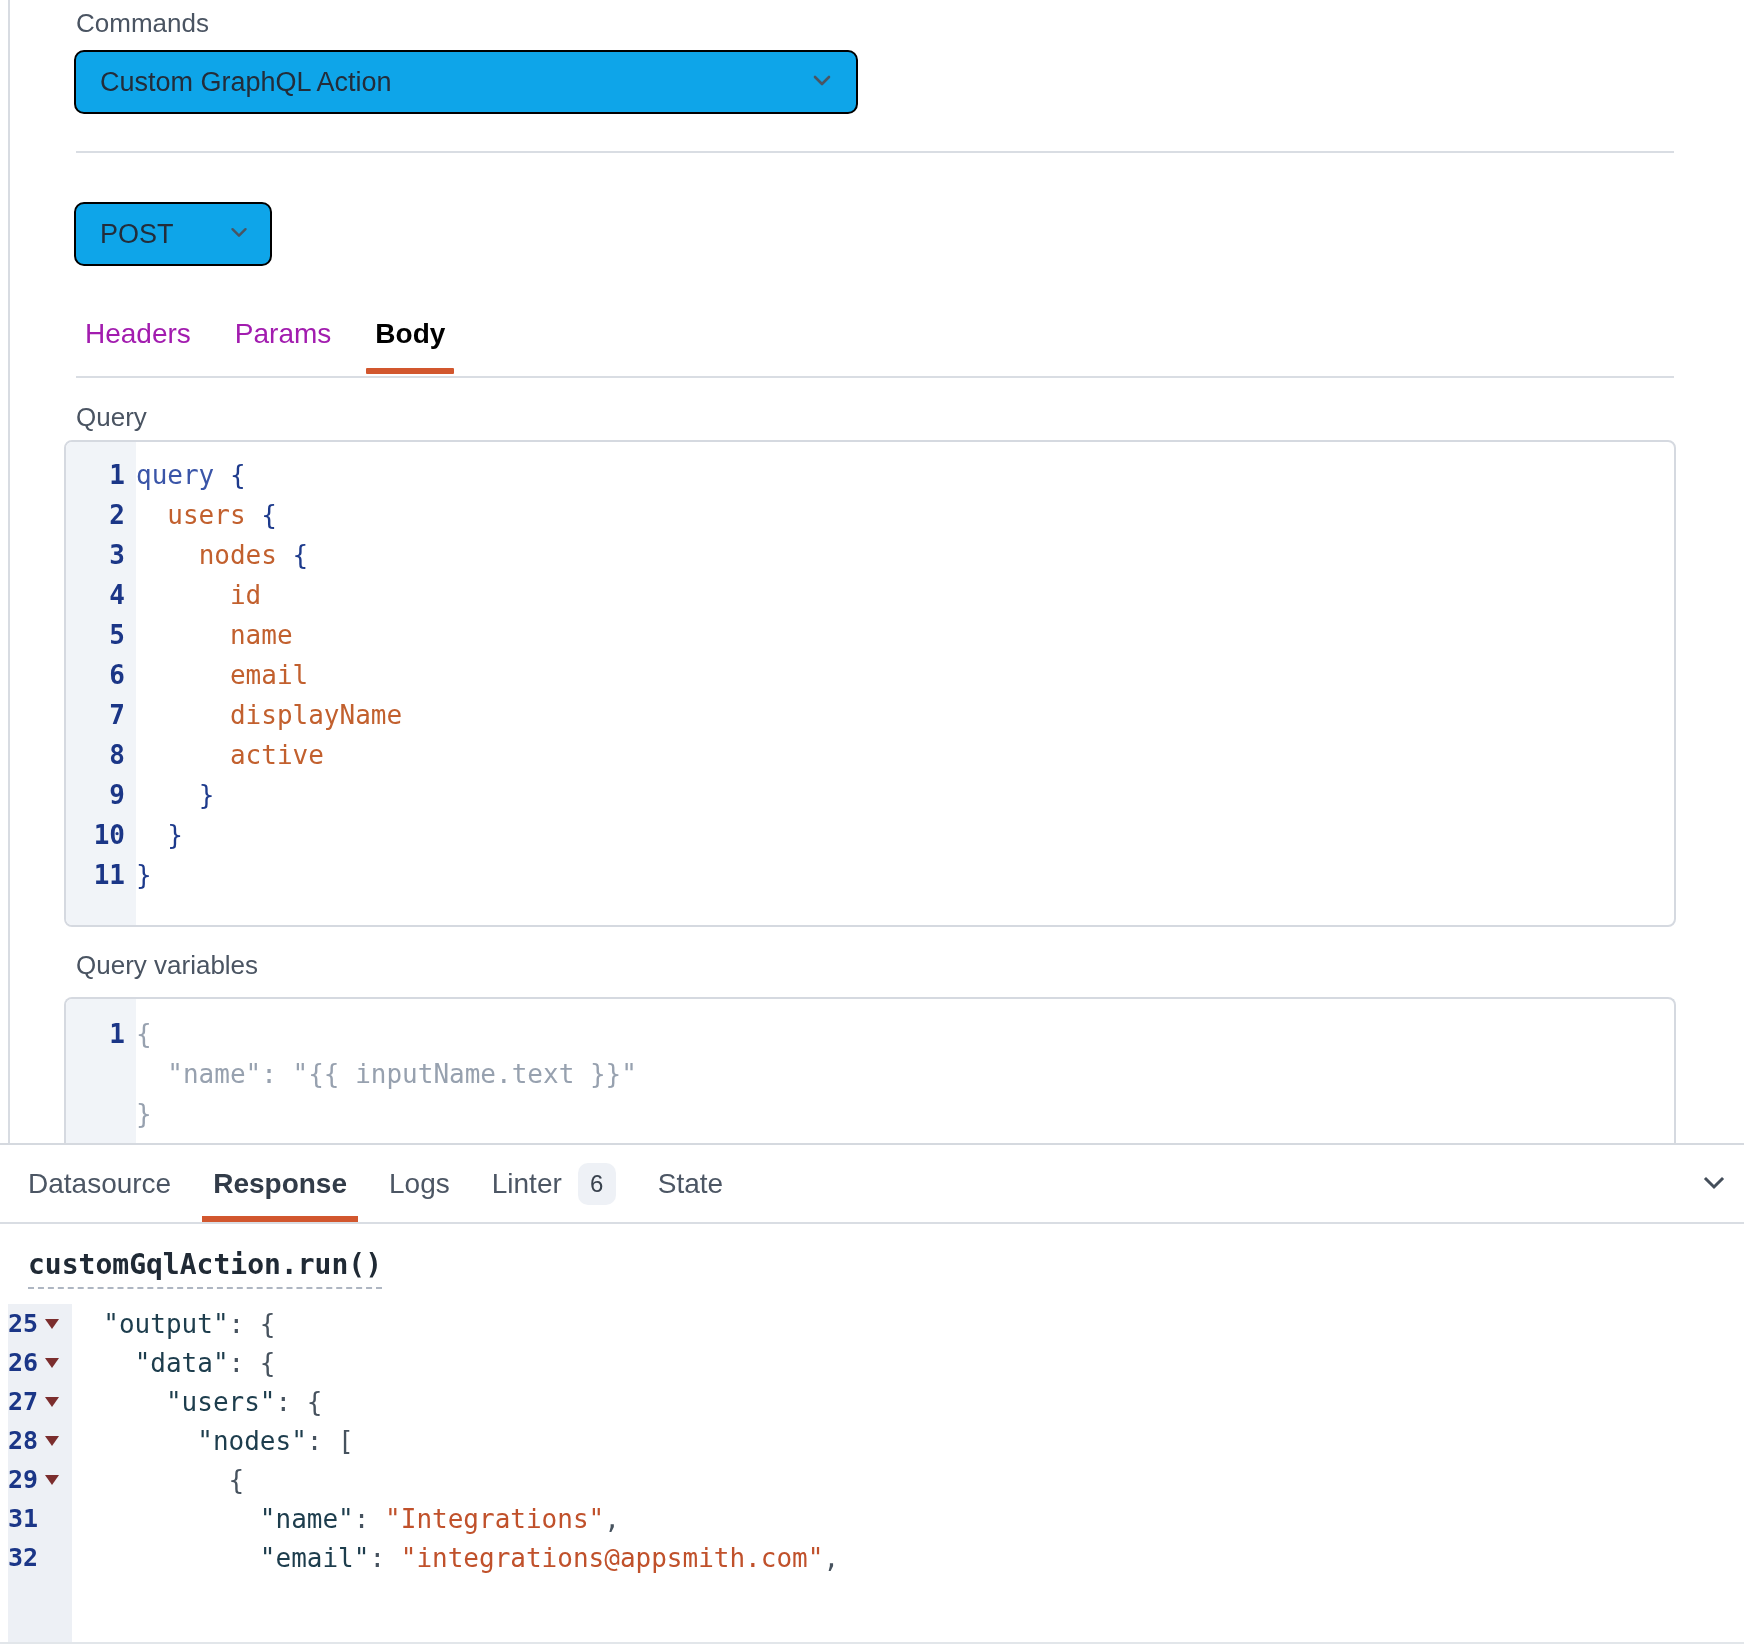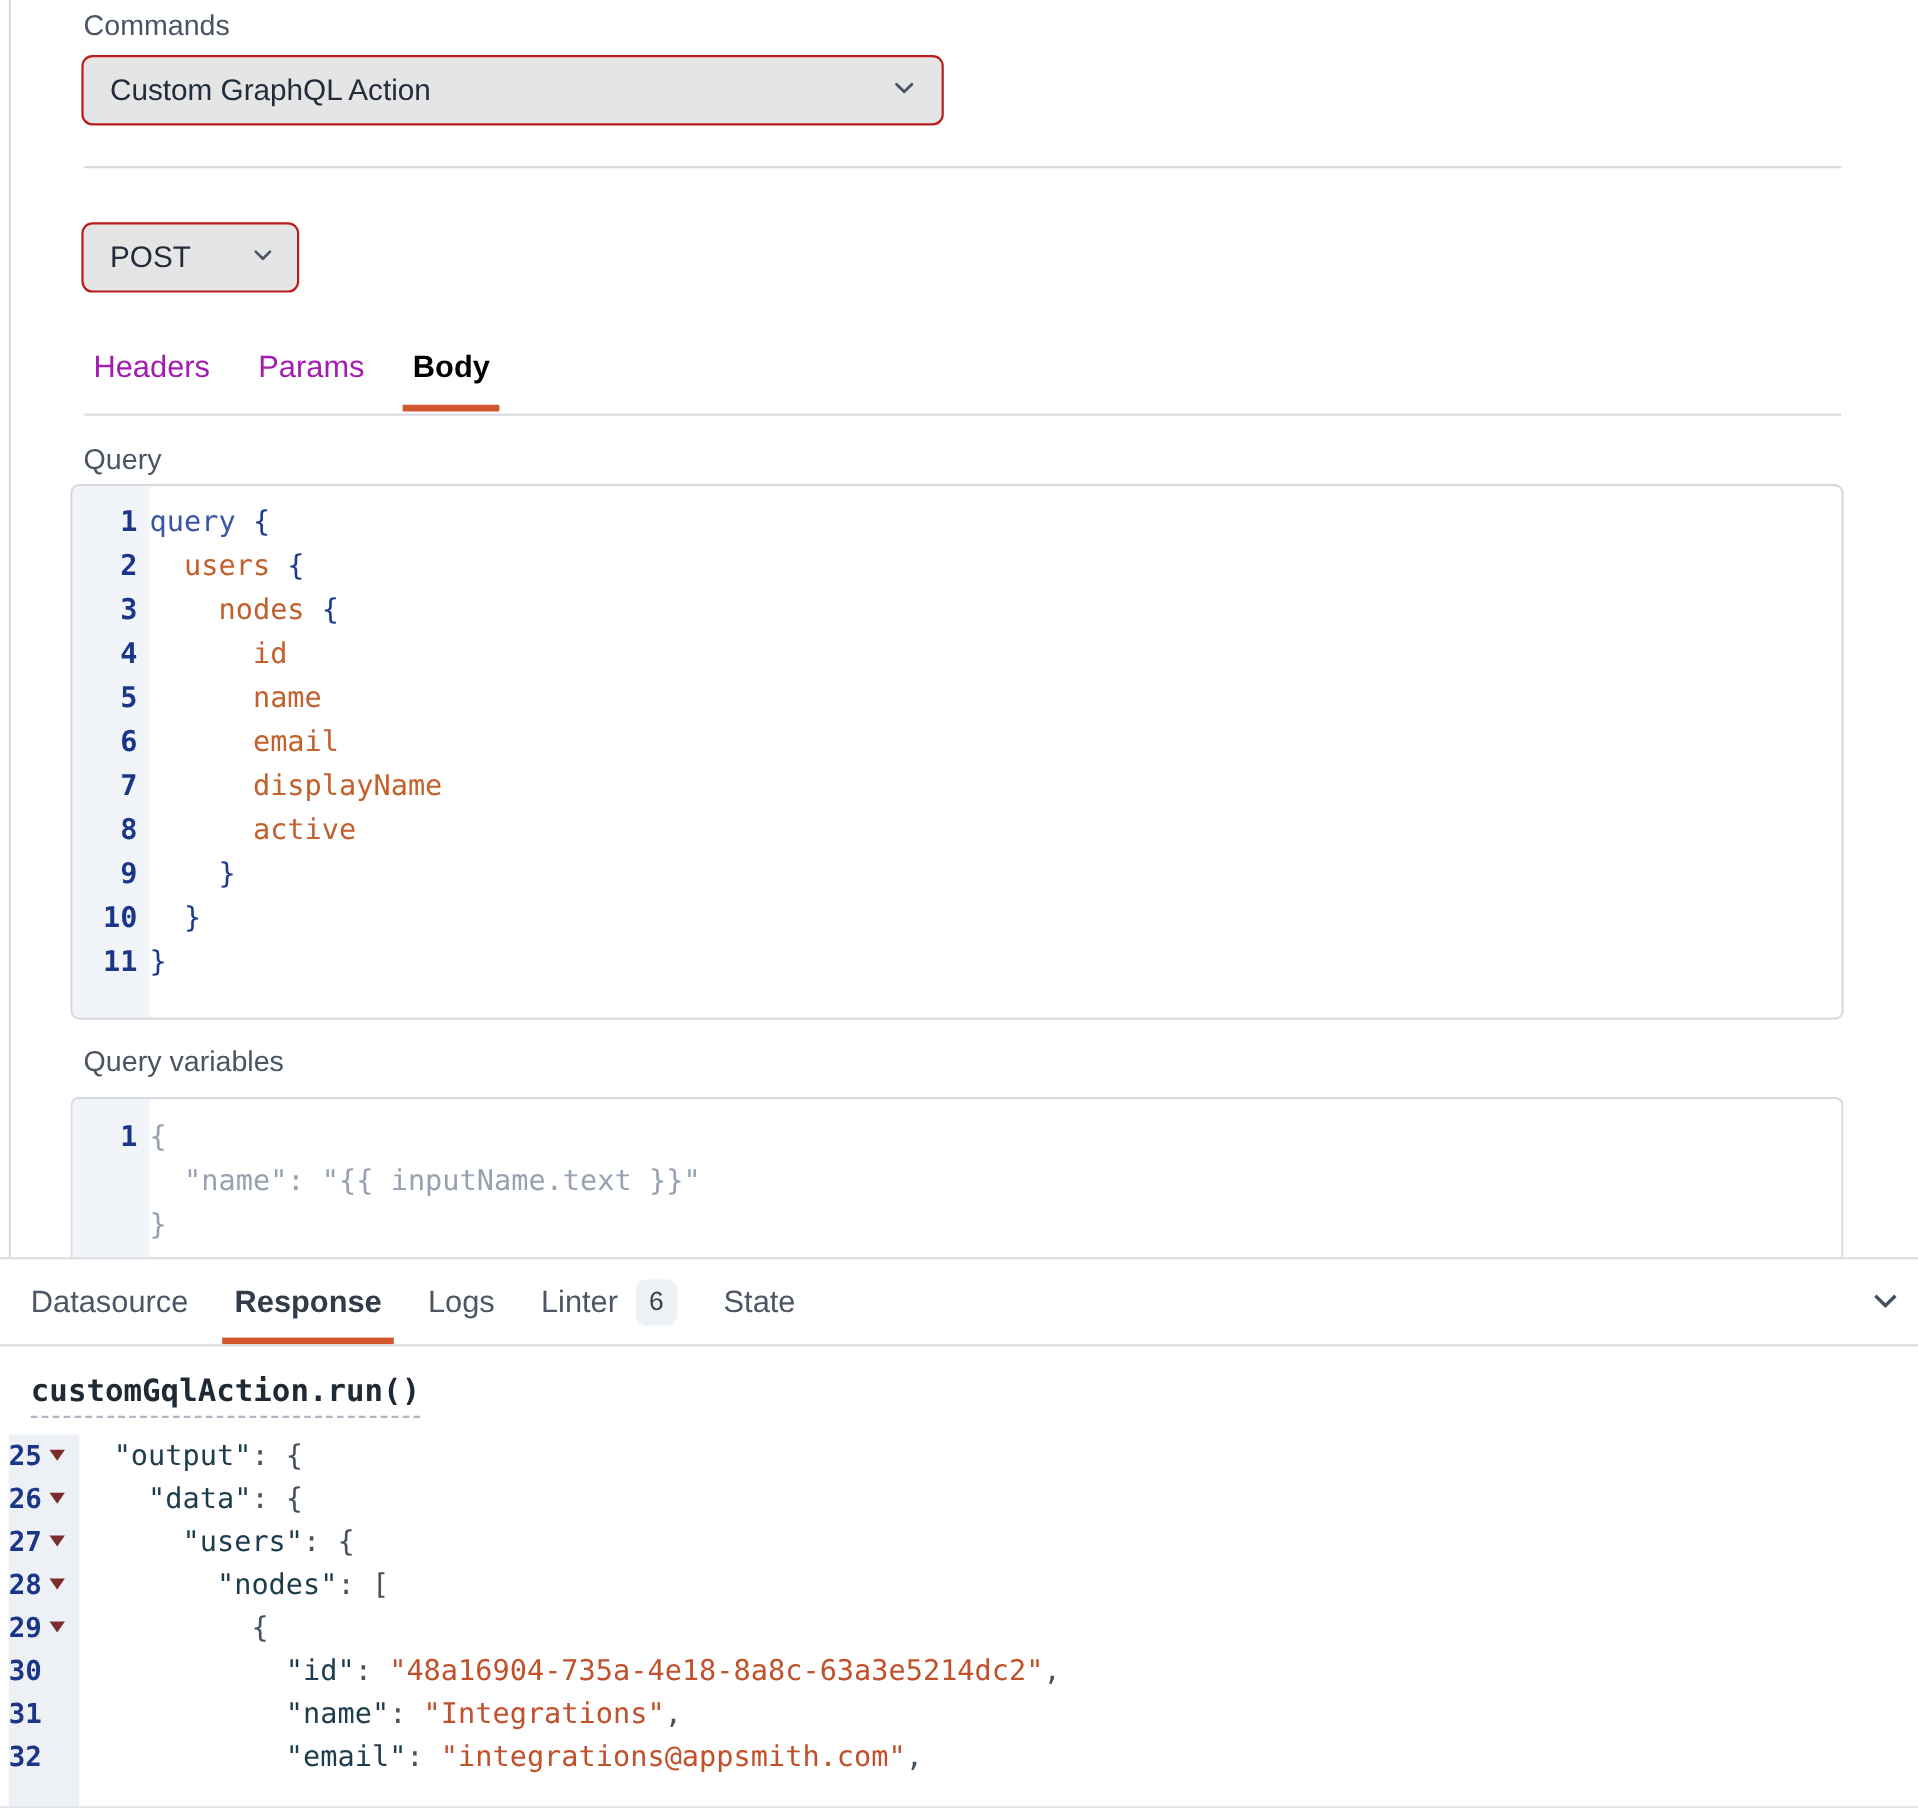--- a/index.html
+++ b/index.html
@@ -7,21 +7,21 @@
     position:relative;width:1744px;height:1644px;background:#ffffff;overflow:hidden;
     font-family:"Liberation Sans","DejaVu Sans",sans-serif;color:#2a3340;
   }
   .mono{font-family:"DejaVu Sans Mono","Liberation Mono",monospace;}
 
   
   .vline{position:absolute;background:#d8dce2;width:2px;}
   .hline{position:absolute;background:#d9dde3;height:2px;}
   .field-label{position:absolute;font-size:26px;color:#4a5462;}
   .boxctl{
-    position:absolute;border:2px solid #b91c1c;border-radius:10px;background:#e5e5e5;
+    position:absolute;border:2px solid #000000;border-radius:10px;background:#0ea5e9;
     display:flex;align-items:center;box-sizing:border-box;
   }
   .boxctl .ctl-text{font-size:27px;color:#232d3a;padding-left:24px;}
   .chev{position:absolute;top:50%;transform:translateY(-50%);}
 
   
   .tabs-row{position:absolute;display:flex;align-items:flex-start;}
   .tab{position:relative;font-size:28px;color:#a21caf;padding:10px 0 26px 0;cursor:default;}
   .tab.active{color:#000000;font-weight:600;}
   .tab.active::after{
@@ -251,27 +251,20 @@
         </div>
         <div class="cm-row">
           <div class="cm-gut">
             <span class="cm-num">29</span>
             <span class="cm-fold"><i class="tri"></i></span>
           </div>
           <div class="cm-code"><span class="t-pl">          </span><span class="t-pun">{</span></div>
         </div>
         <div class="cm-row">
           <div class="cm-gut">
-            <span class="cm-num">30</span>
-            <span class="cm-fold"></span>
-          </div>
-          <div class="cm-code"><span class="t-pl">            </span><span class="t-key">"id"</span><span class="t-pun">: </span><span class="t-str">"48a16904-735a-4e18-8a8c-63a3e5214dc2"</span><span class="t-pun">,</span></div>
-        </div>
-        <div class="cm-row">
-          <div class="cm-gut">
             <span class="cm-num">31</span>
             <span class="cm-fold"></span>
           </div>
           <div class="cm-code"><span class="t-pl">            </span><span class="t-key">"name"</span><span class="t-pun">: </span><span class="t-str">"Integrations"</span><span class="t-pun">,</span></div>
         </div>
         <div class="cm-row">
           <div class="cm-gut">
             <span class="cm-num">32</span>
             <span class="cm-fold"></span>
           </div>

